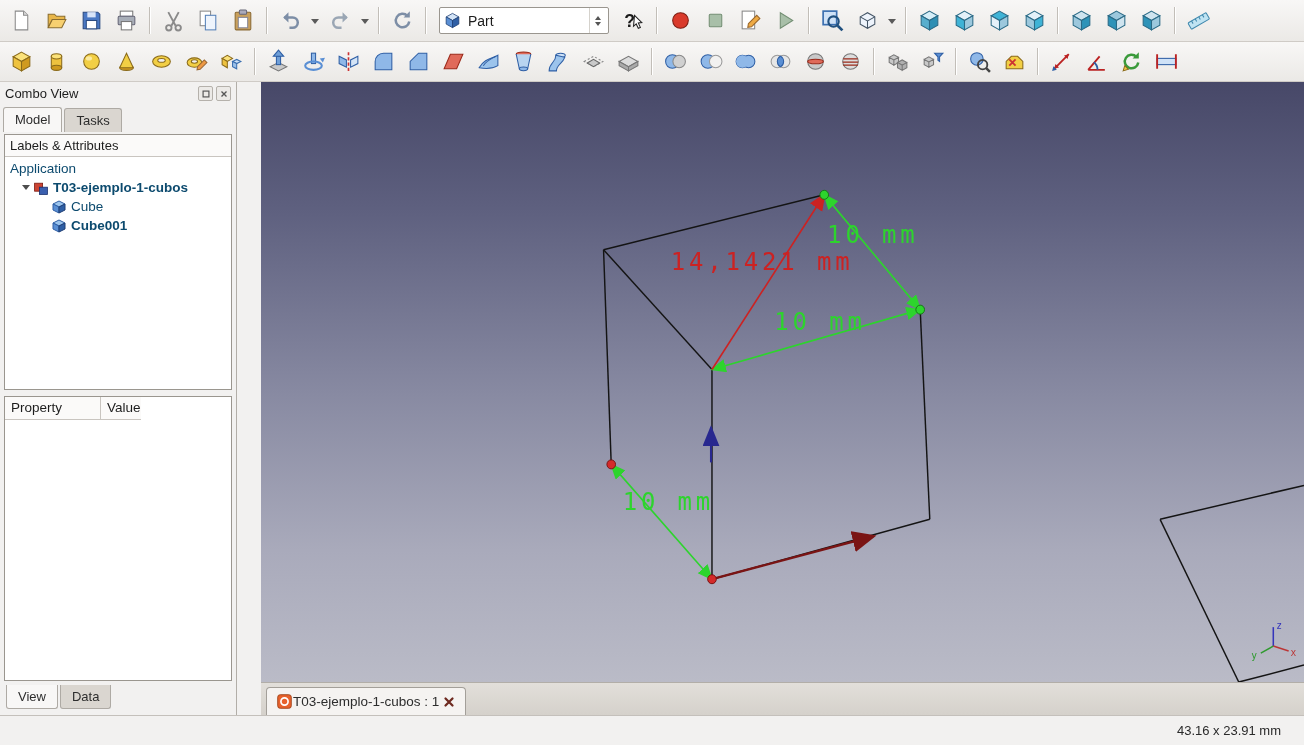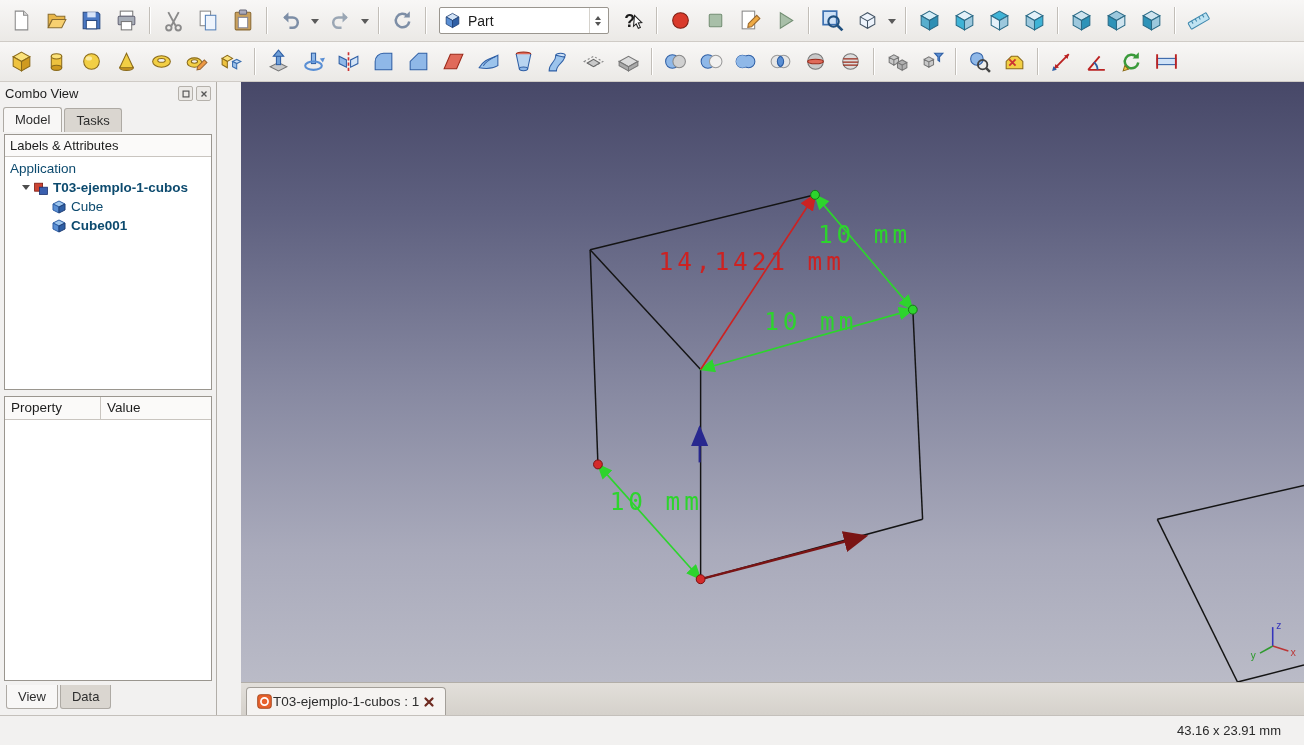--- a/index.html
+++ b/index.html
@@ -29,21 +29,21 @@
   .wbcombo .wblabel{flex:1;font-size:14px;color:#1d1d1d;}
   .wbspin{display:flex;flex-direction:column;align-items:center;justify-content:center;width:15px;gap:2px;
           border-left:1px solid #d5d2cc;height:100%;}
   .spintri-up{width:0;height:0;border:3.5px solid transparent;border-bottom:4.5px solid #555;}
   .spintri-dn{width:0;height:0;border:3.5px solid transparent;border-top:4.5px solid #555;}
 
   
   .middle{display:flex;height:633px;}
 
   
-  .leftpanel{width:217px;box-sizing:border-box;background:#f2f1f0;border-right:1px solid #b2aea8;
+  .leftpanel{width:237px;box-sizing:border-box;background:#f2f1f0;border-right:1px solid #b2aea8;
              display:flex;flex-direction:column;}
   .cv-header{height:23px;display:flex;align-items:center;padding:0 5px;font-size:13px;color:#1d1d1d;}
   .cv-title{flex:1;}
   .cv-btn{width:15px;height:15px;border:1px solid #b5b1ab;background:#eceae7;border-radius:2px;
           display:flex;align-items:center;justify-content:center;margin-left:3px;padding:0;}
   .cv-btn svg{width:10px;height:10px;}
   .cv-tabs{display:flex;align-items:flex-end;height:27px;padding:0 3px;gap:2px;}
   .cv-tab{padding:4px 11px 4px;font-size:13px;color:#2d2d2d;background:#dad6d0;
           border:1px solid #aeaaa4;border-bottom:none;border-radius:3px 3px 0 0;}
   .cv-tab.active{background:#f8f7f6;padding-bottom:5px;}
@@ -54,21 +54,21 @@
   .tree-body{flex:1;overflow:hidden;padding-top:2px;}
   .tree-row{display:flex;align-items:center;height:19px;font-size:13.5px;color:#0c4a6e;white-space:nowrap;}
   .tree-row .texp{width:0;height:0;border:4px solid transparent;border-top:5px solid #4d4d4d;
                   margin:4px 3px 0 3px;}
   .tree-row .ticon16{display:flex;width:16px;height:16px;margin-right:4px;}
   .tree-row .ticon16 svg{width:16px;height:16px;}
   .bold{font-weight:bold;}
   .ind1{padding-left:5px;} .ind2{padding-left:14px;} .ind3{padding-left:46px;}
 
   .prop-box{margin:2px 4px 4px;border:1px solid #9a968f;background:#ffffff;flex:1;
-            display:flex;flex-direction:column;box-sizing:border-box;justify-content:center;}
+            display:flex;box-sizing:border-box;justify-content:center;}
   .prop-head{display:flex;height:22px;border-bottom:1px solid #c9c5c0;background:#fbfaf9;font-size:13.5px;}
   .prop-cell{line-height:22px;padding-left:6px;color:#1d1d1d;}
   .prop-cell.c1{width:96px;border-right:1px solid #c9c5c0;box-sizing:border-box;}
   .prop-cell.c2{flex:1;}
   .prop-body{flex:1;background:#ffffff;}
 
   .lp-tabs{height:30px;display:flex;align-items:flex-start;padding:0 6px;gap:2px;}
   .lp-tab{padding:4px 11px;font-size:13px;color:#2d2d2d;background:#dad6d0;
           border:1px solid #aeaaa4;border-top:none;border-radius:0 0 3px 3px;}
   .lp-tab.active{background:#f8f7f6;}

